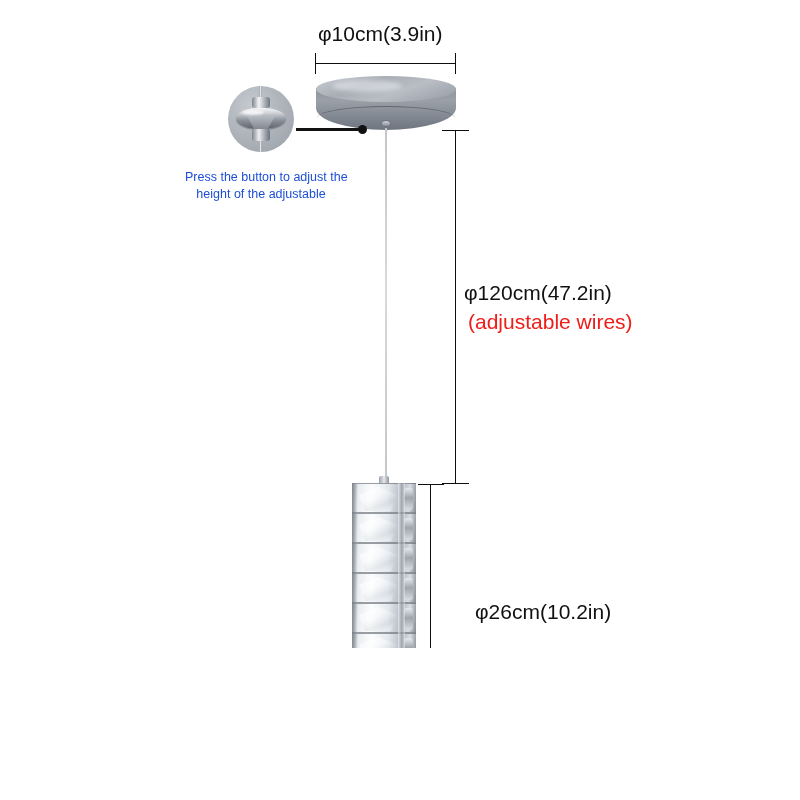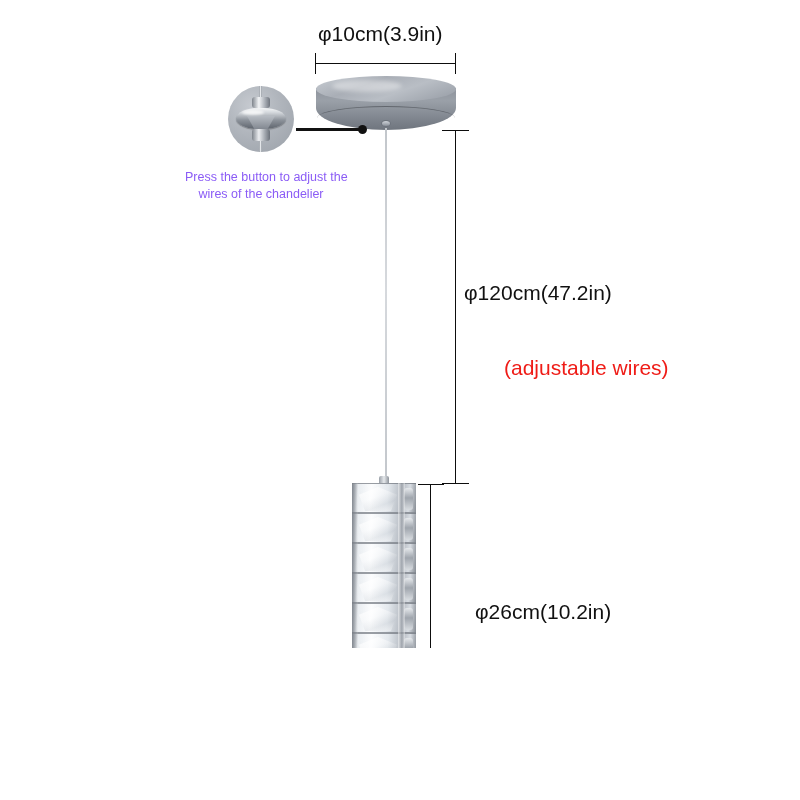--- a/index.html
+++ b/index.html
@@ -27,21 +27,21 @@
     letter-spacing: 0px;
   }
   .dim-label.red {
     color: #ef1c17;
   }
 
   .caption {
     position: absolute;
     font-family: "Liberation Sans", sans-serif;
     font-size: 12.5px;
-    color: #8b5cf6;
+    color: #1d4ed8;
     text-align: center;
     line-height: 17px;
     white-space: nowrap;
   }
 
   
   .rule-h {
     position: absolute;
     height: 1px;
     background: #0d0d0d;
@@ -360,33 +360,33 @@
     <div class="cable-dn"></div>
     <div class="collar-up"></div>
     <div class="button-disc"></div>
     <div class="button-cone"></div>
     <div class="hl"></div>
     <div class="collar-dn"></div>
   </div>
 
   <div class="caption" style="left:185px; top:169px; width:152px;">
     <div>Press the button to adjust the</div>
-    <div>wires of the chandelier</div>
+    <div>height of the adjustable</div>
   </div>
 
   <div id="wire"></div>
 
   <div>
     <div class="rule-v" style="left:455px; top:130px; height:354px;"></div>
     <div class="tick-h" style="left:442px; top:130px; width:27px;"></div>
     <div class="tick-h" style="left:442px; top:483px; width:27px;"></div>
   </div>
 
   <div class="dim-label" style="left:464px; top:281px;">φ120cm(47.2in)</div>
-  <div class="dim-label red" style="left:504px; top:310px;margin-top:46px;">(adjustable wires)</div>
+  <div class="dim-label red" style="left:468px; top:310px;">(adjustable wires)</div>
 
   <div id="column">
     <div class="finial"></div>
     <div class="stack">
       <div class="seg" style="top:0px;"></div>
       <div class="seg" style="top:30px;"></div>
       <div class="seg" style="top:60px;"></div>
       <div class="seg" style="top:90px;"></div>
       <div class="seg" style="top:120px;"></div>
       <div class="seg" style="top:150px;"></div>

